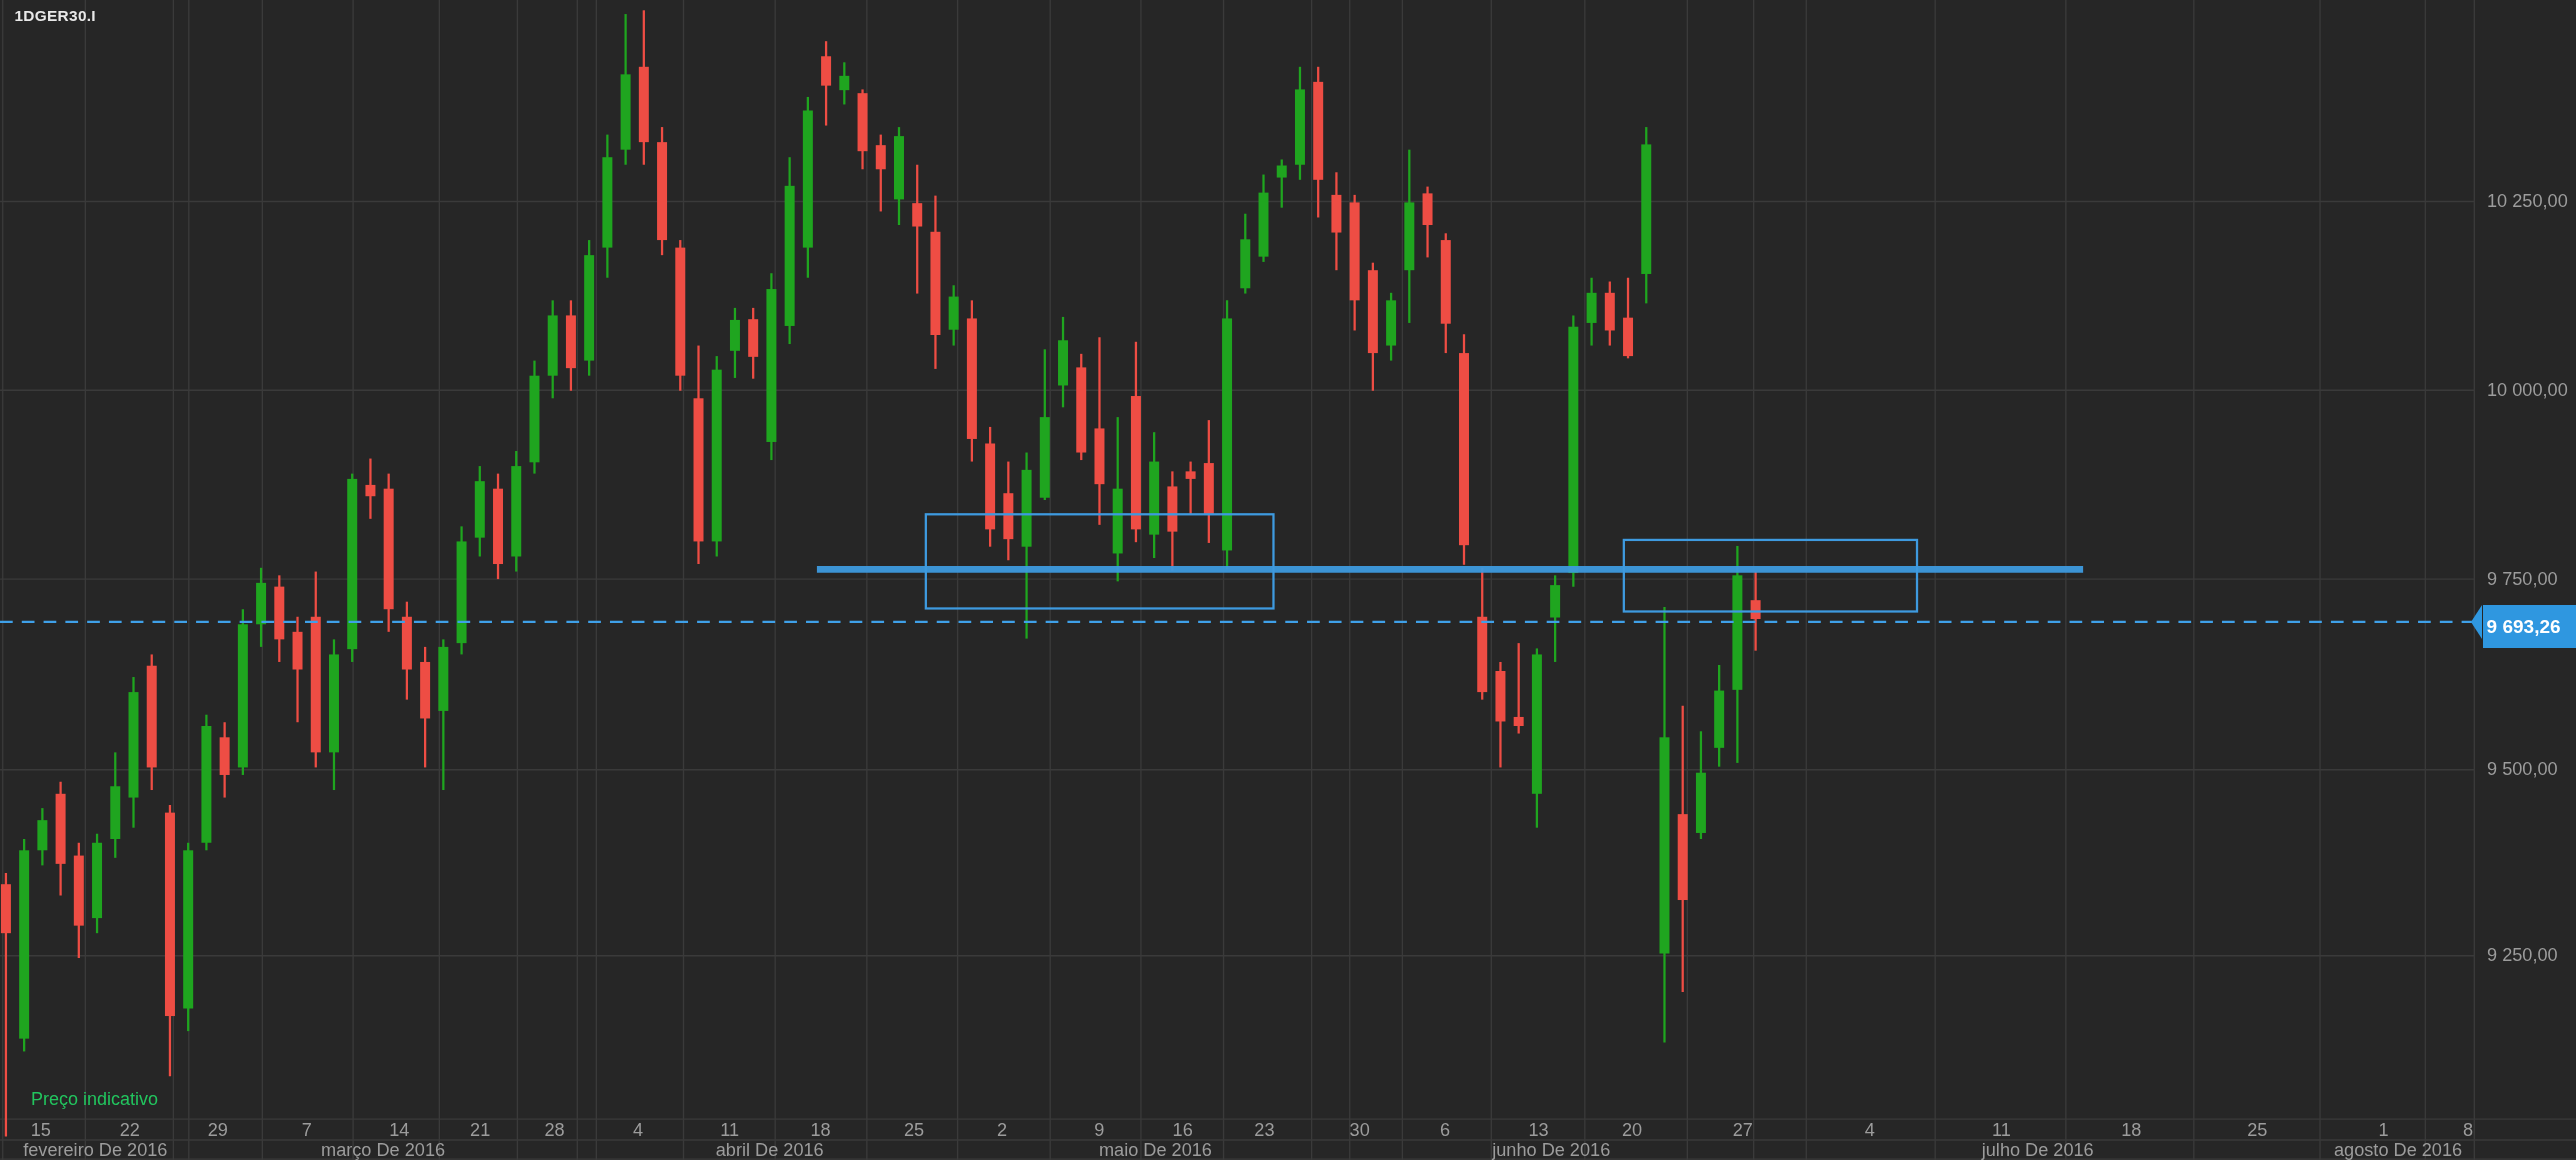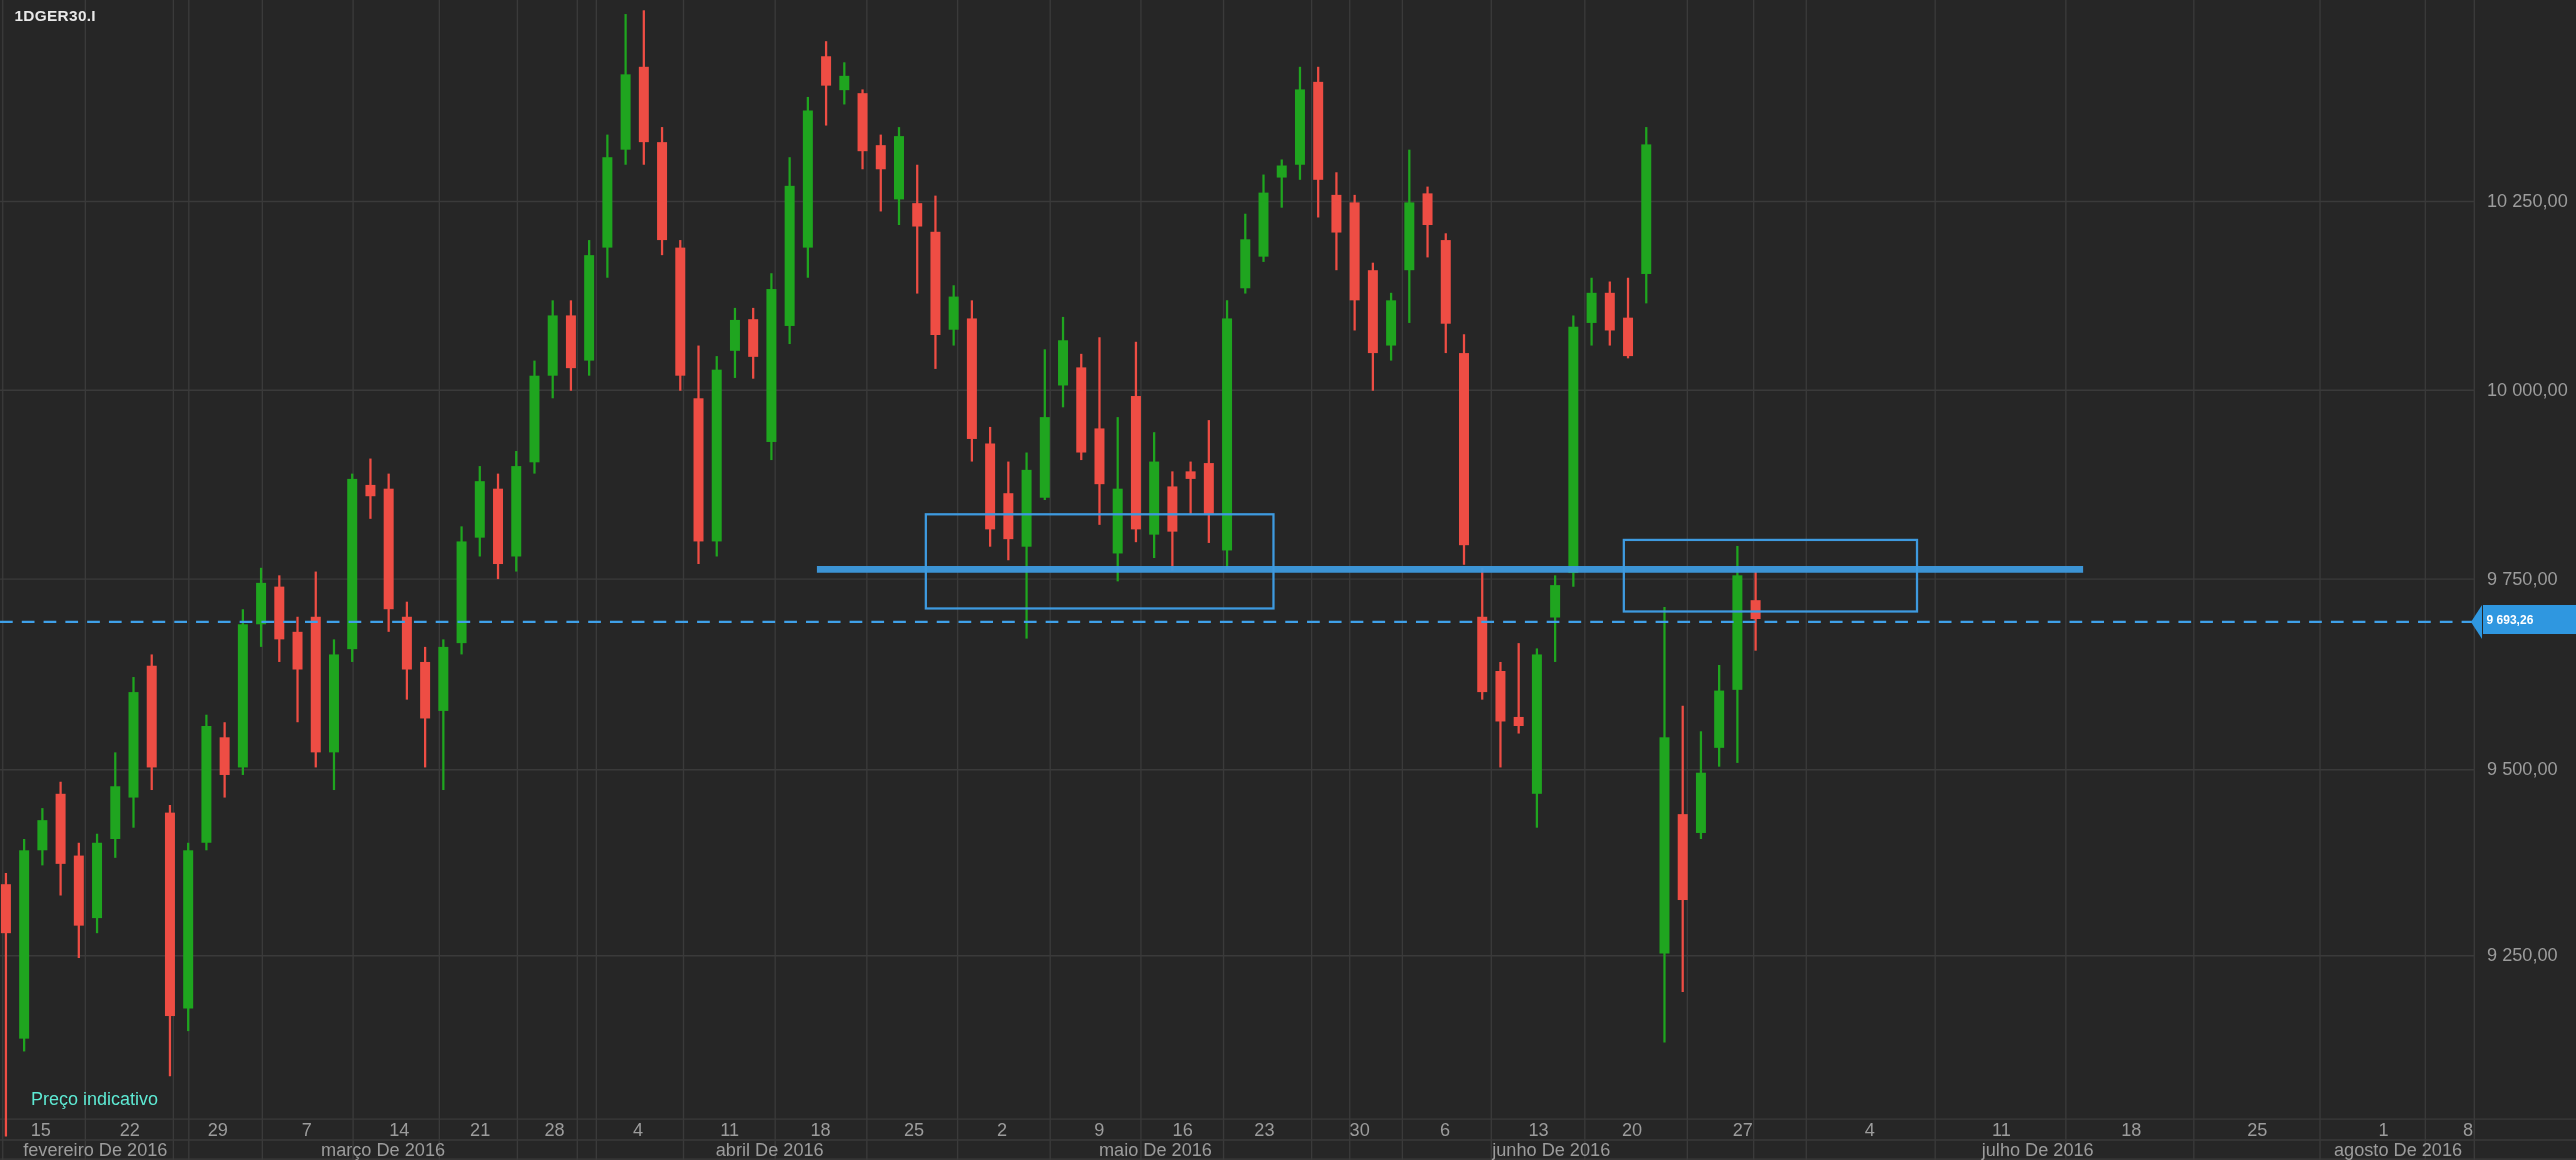--- a/index.html
+++ b/index.html
@@ -8,26 +8,26 @@
     background:#262626;font-family:"Liberation Sans",sans-serif;
   }
   #chart-svg{position:absolute;left:0;top:0;}
   .hdr{
     position:absolute;left:14.5px;top:7.3px;z-index:20;
     color:#e8e8e8;font-size:15.4px;font-weight:bold;letter-spacing:0.3px;
   }
   .hdr .sym{}
   .preco{
     position:absolute;left:31px;top:1089px;z-index:20;
-    color:#5eead4;font-size:18px;
+    color:#22c55e;font-size:18px;
   }
   .price-tag{
-    position:absolute;left:2483px;top:605px;width:93px;height:29px;z-index:30;
+    position:absolute;left:2483px;top:605px;width:93px;height:43px;z-index:30;
     background:#2f97e0;display:flex;align-items:center;
-    color:#fff;font-size:12px;font-weight:bold;padding-left:3.6px;box-sizing:border-box;text-align:center;
+    color:#fff;font-size:19px;font-weight:bold;padding-left:3.6px;box-sizing:border-box;text-align:center;
   }
   .price-tag .notch{
     position:absolute;left:-11.8px;top:0;width:0;height:0;
     border-top:17.7px solid transparent;border-bottom:17.7px solid transparent;
     border-right:11.8px solid #2f97e0;
   }
 </style>
 </head>
 <body>
 

